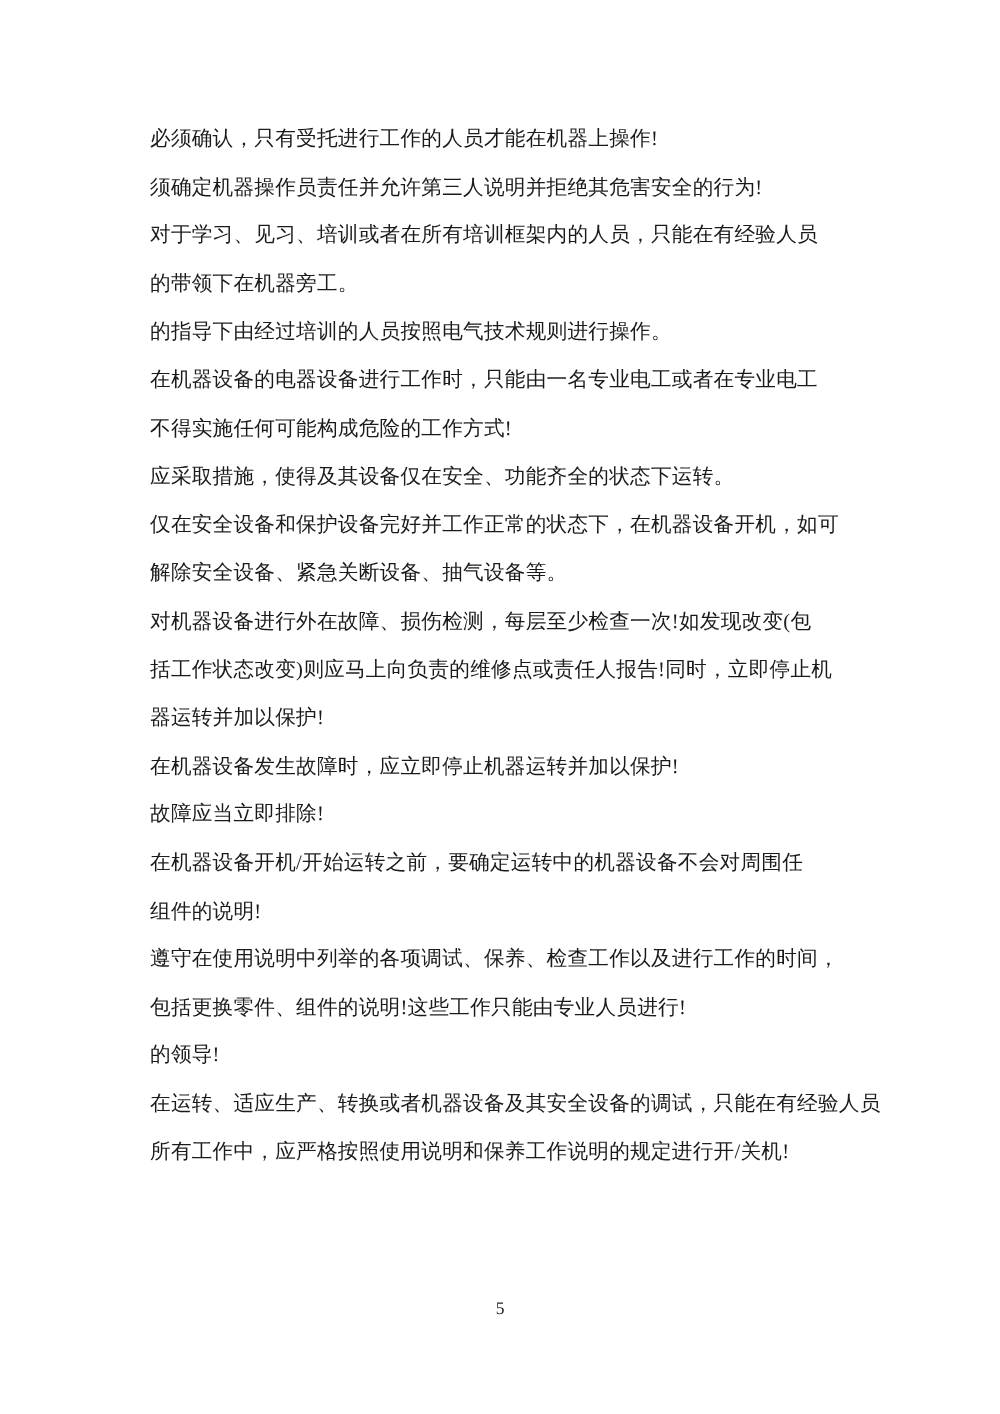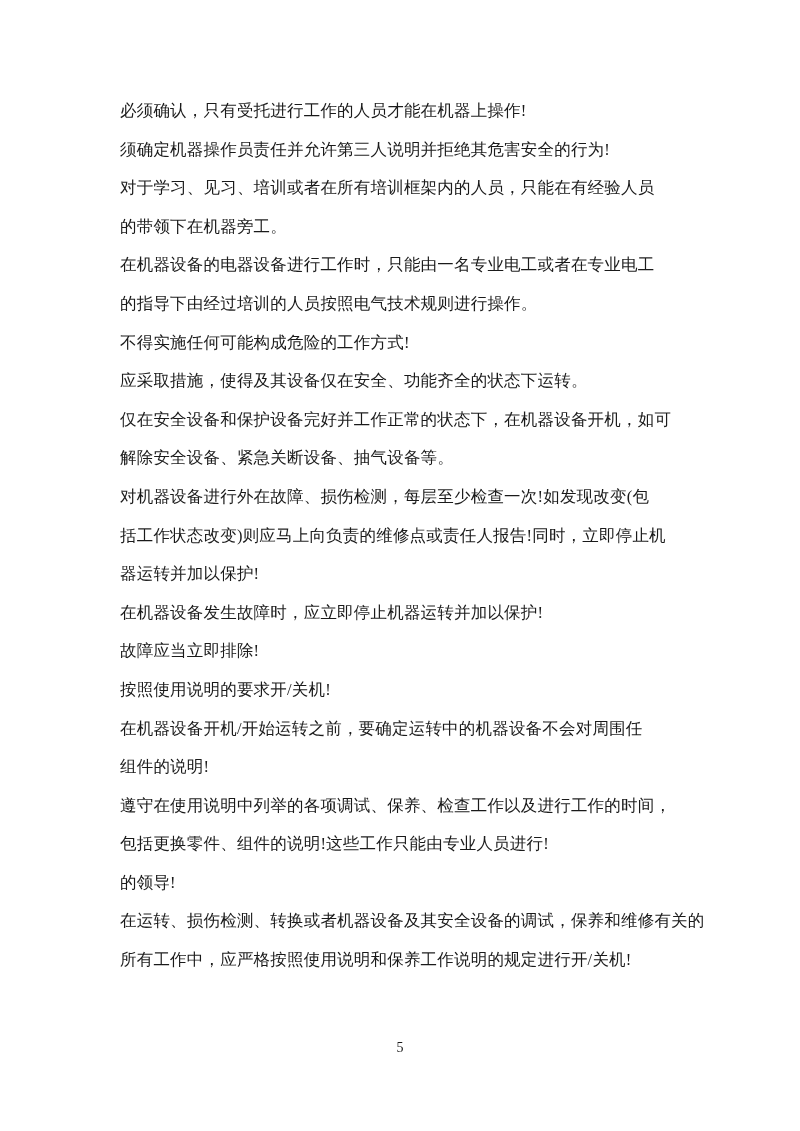--- a/index.html
+++ b/index.html
@@ -55,22 +55,22 @@
         <div class="line">必须确认，只有受托进行工作的人员才能在机器上操作!</div>
       </div>
       <div class="paragraph">
         <div class="line">须确定机器操作员责任并允许第三人说明并拒绝其危害安全的行为!</div>
       </div>
       <div class="paragraph">
         <div class="line">对于学习、见习、培训或者在所有培训框架内的人员，只能在有经验人员</div>
         <div class="line">的带领下在机器旁工。</div>
       </div>
       <div class="paragraph">
+        <div class="line">的指导下由经过培训的人员按照电气技术规则进行操作。</div>
         <div class="line">在机器设备的电器设备进行工作时，只能由一名专业电工或者在专业电工</div>
-        <div class="line">的指导下由经过培训的人员按照电气技术规则进行操作。</div>
       </div>
       <div class="paragraph">
         <div class="line">不得实施任何可能构成危险的工作方式!</div>
       </div>
       <div class="paragraph">
         <div class="line">应采取措施，使得及其设备仅在安全、功能齐全的状态下运转。</div>
       </div>
       <div class="paragraph">
         <div class="line">仅在安全设备和保护设备完好并工作正常的状态下，在机器设备开机，如可</div>
         <div class="line">解除安全设备、紧急关断设备、抽气设备等。</div>
@@ -80,34 +80,31 @@
         <div class="line">括工作状态改变)则应马上向负责的维修点或责任人报告!同时，立即停止机</div>
         <div class="line">器运转并加以保护!</div>
       </div>
       <div class="paragraph">
         <div class="line">在机器设备发生故障时，应立即停止机器运转并加以保护!</div>
       </div>
       <div class="paragraph">
         <div class="line">故障应当立即排除!</div>
       </div>
       <div class="paragraph">
-        <div class="line">按照使用说明的要求开/关机!</div>
-      </div>
-      <div class="paragraph">
         <div class="line">在机器设备开机/开始运转之前，要确定运转中的机器设备不会对周围任</div>
         <div class="line">组件的说明!</div>
       </div>
       <div class="paragraph">
         <div class="line">遵守在使用说明中列举的各项调试、保养、检查工作以及进行工作的时间，</div>
         <div class="line">包括更换零件、组件的说明!这些工作只能由专业人员进行!</div>
       </div>
       <div class="paragraph">
         <div class="line">的领导!</div>
       </div>
       <div class="paragraph">
-        <div class="line">在运转、损伤检测、转换或者机器设备及其安全设备的调试，保养和维修有关的</div>
+        <div class="line">在运转、适应生产、转换或者机器设备及其安全设备的调试，只能在有经验人员</div>
         <div class="line">所有工作中，应严格按照使用说明和保养工作说明的规定进行开/关机!</div>
       </div>
     </div>
   <div class="footer">
     <span class="page-num">5</span>
   </div>
 </div>
 
 </body></html>

